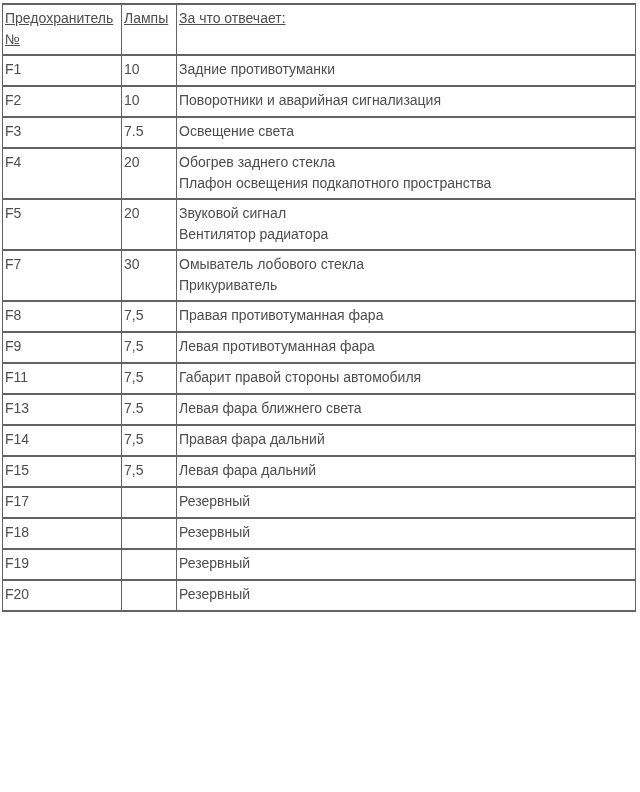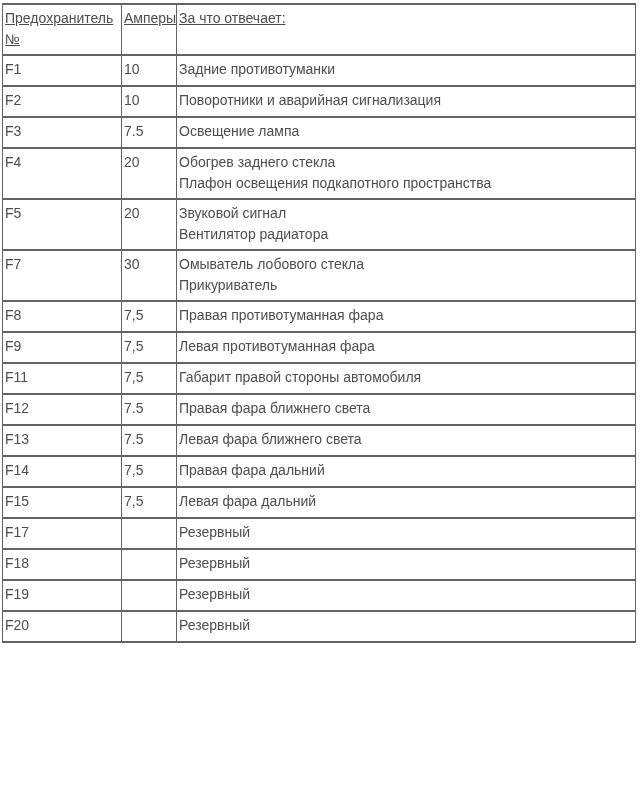--- a/index.html
+++ b/index.html
@@ -47,37 +47,37 @@
 
 <table class="fuse-table">
   <colgroup>
     <col class="col-fuse">
     <col class="col-amps">
     <col>
   </colgroup>
   <tbody>
     <tr>
       <th><span>Предохранитель №</span></th>
-      <th><span>Амперы</span></th>
+      <th><span>Лампы</span></th>
       <th><span>За что отвечает:</span></th>
     </tr>
     <tr>
       <td class="fuse-cell">F1</td>
       <td class="amps-cell">10</td>
       <td class="duty-cell">Задние противотуманки</td>
     </tr>
     <tr>
       <td class="fuse-cell">F2</td>
       <td class="amps-cell">10</td>
       <td class="duty-cell">Поворотники и аварийная сигнализация</td>
     </tr>
     <tr>
       <td class="fuse-cell">F3</td>
       <td class="amps-cell">7.5</td>
-      <td class="duty-cell">Освещение лампа</td>
+      <td class="duty-cell">Освещение света</td>
     </tr>
     <tr>
       <td class="fuse-cell">F4</td>
       <td class="amps-cell">20</td>
       <td class="duty-cell">Обогрев заднего стекла
 Плафон освещения подкапотного пространства</td>
     </tr>
     <tr>
       <td class="fuse-cell">F5</td>
       <td class="amps-cell">20</td>
@@ -97,25 +97,20 @@
     </tr>
     <tr>
       <td class="fuse-cell">F9</td>
       <td class="amps-cell">7,5</td>
       <td class="duty-cell">Левая противотуманная фара</td>
     </tr>
     <tr>
       <td class="fuse-cell">F11</td>
       <td class="amps-cell">7,5</td>
       <td class="duty-cell">Габарит правой стороны автомобиля</td>
-    </tr>
-    <tr>
-      <td class="fuse-cell">F12</td>
-      <td class="amps-cell">7.5</td>
-      <td class="duty-cell">Правая фара ближнего света</td>
     </tr>
     <tr>
       <td class="fuse-cell">F13</td>
       <td class="amps-cell">7.5</td>
       <td class="duty-cell">Левая фара ближнего света</td>
     </tr>
     <tr>
       <td class="fuse-cell">F14</td>
       <td class="amps-cell">7,5</td>
       <td class="duty-cell">Правая фара дальний</td>

